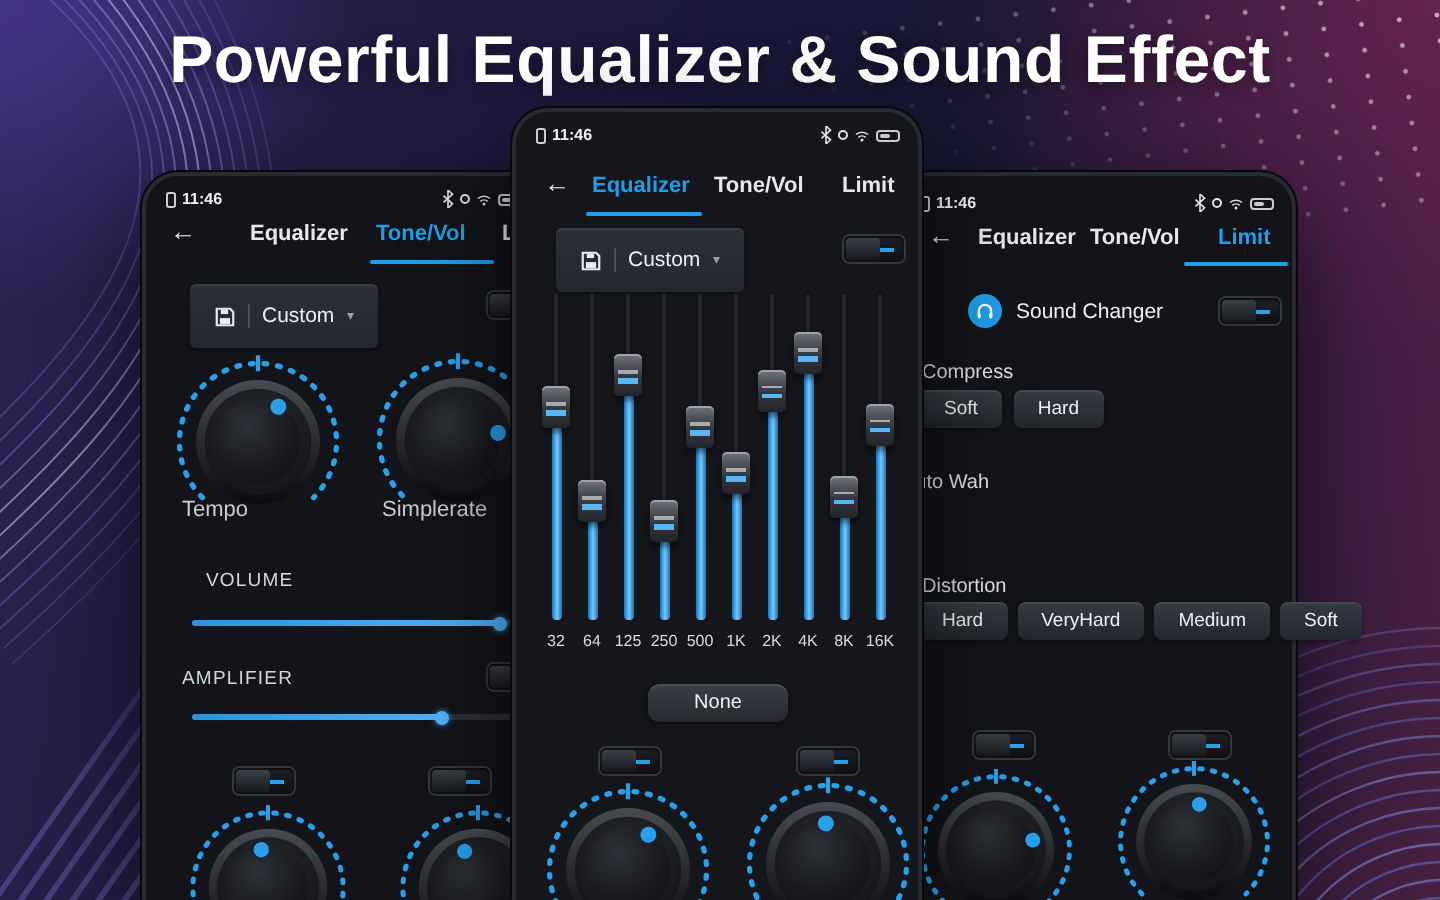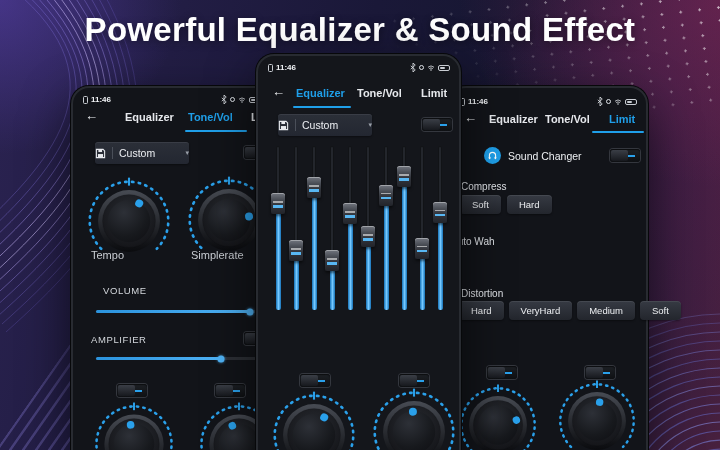--- a/index.html
+++ b/index.html
@@ -41,22 +41,22 @@
   .st-circle{position:static;width:5px;height:5px;border:1.2px solid #dfe3e8;border-radius:50%;}
   .batt{position:static;width:12px;height:6px;border:1px solid #c9cdd3;border-radius:2px;display:flex;align-items:center;padding:1px;}
   .batt i{position:static;display:block;width:60%;height:100%;background:#c9cdd3;border-radius:1px;}
   svg.sicon{position:static;display:block;}
   
   .arrow{font-size:13px;font-weight:700;color:#f0f2f5;}
   .tab{font-size:11px;font-weight:600;color:#e6e8ec;white-space:nowrap;}
   .tab.active{color:#1f9fe9;}
   .underline{height:2px;background:#1f9fe9;border-radius:1px;}
   
-  .preset{display:flex;align-items:center;height:22px;background:linear-gradient(#2b2f38,#232731);
-    border-radius:3px;box-shadow:inset 0 1px 0 rgba(255,255,255,.07), 0 1px 2px rgba(0,0,0,.4);padding:0 0;gap:6px;}
+  .preset{display:flex;align-items:center;height:32px;background:linear-gradient(#2b2f38,#232731);
+    border-radius:3px;box-shadow:inset 0 1px 0 rgba(255,255,255,.07), 0 1px 2px rgba(0,0,0,.4);padding:0 12px;gap:6px;}
   .preset>*{position:static;}
   .preset .div{width:1px;height:12px;background:#4a4f59;}
   .preset .pv{font-size:10.5px;color:#eceef2;flex:1;}
   .preset .caret{font-size:7px;color:#9aa0a9;}
   
   .toggle{width:30px;height:13px;border-radius:3px;background:linear-gradient(#1d2025,#0e1013);
     box-shadow:0 0 0 1px #34373e, inset 0 1px 1px rgba(0,0,0,.6);}
   .toggle::before{content:'';position:absolute;left:1px;top:1px;bottom:1px;width:55%;
     background:linear-gradient(#3a3e46,#17191e);border-radius:2px;}
   .toggle i{position:absolute;right:5px;top:50%;margin-top:-1px;width:7px;height:2px;background:#2aa0ea;}
@@ -360,20 +360,33 @@
           <div class="track"></div>
           <div class="fill"></div>
           <div class="eq-handle"></div>
         </div>
       <div class="band" style="--v: 61;">
           <div class="track"></div>
           <div class="fill"></div>
           <div class="eq-handle"></div>
         </div>
     </div>
+    <div class="eqlabels" style="left:12px;top:260px;width:178px">
+      <span>32</span>
+      <span>64</span>
+      <span>125</span>
+      <span>250</span>
+      <span>500</span>
+      <span>1K</span>
+      <span>2K</span>
+      <span>4K</span>
+      <span>8K</span>
+      <span>16K</span>
+    </div>
+    <div class="none-btn" style="left:66px;top:286px">None</div>
 
     <div class="toggle" style="left:42px;top:318px">
         <i></i>
       </div>
     <div class="toggle" style="left:141px;top:318px">
         <i></i>
       </div>
     <svg class="knob" style="left:10px;top:333px" width="92" height="92" viewBox="0 0 104 104">
       <path class="kticks" d="M20.6 83.4 A44.4 44.4 0 1 1 83.4 83.4"></path>
         <line class="ktick-top" x1="52" y1="3" x2="52" y2="12"></line>

